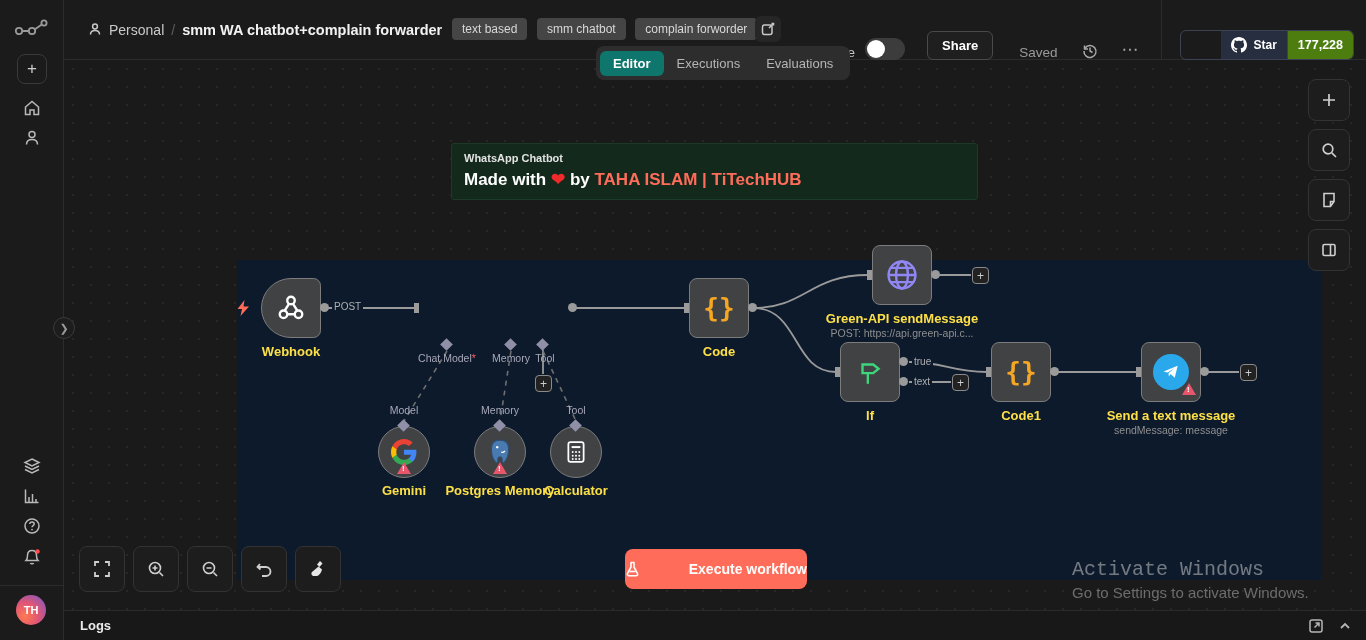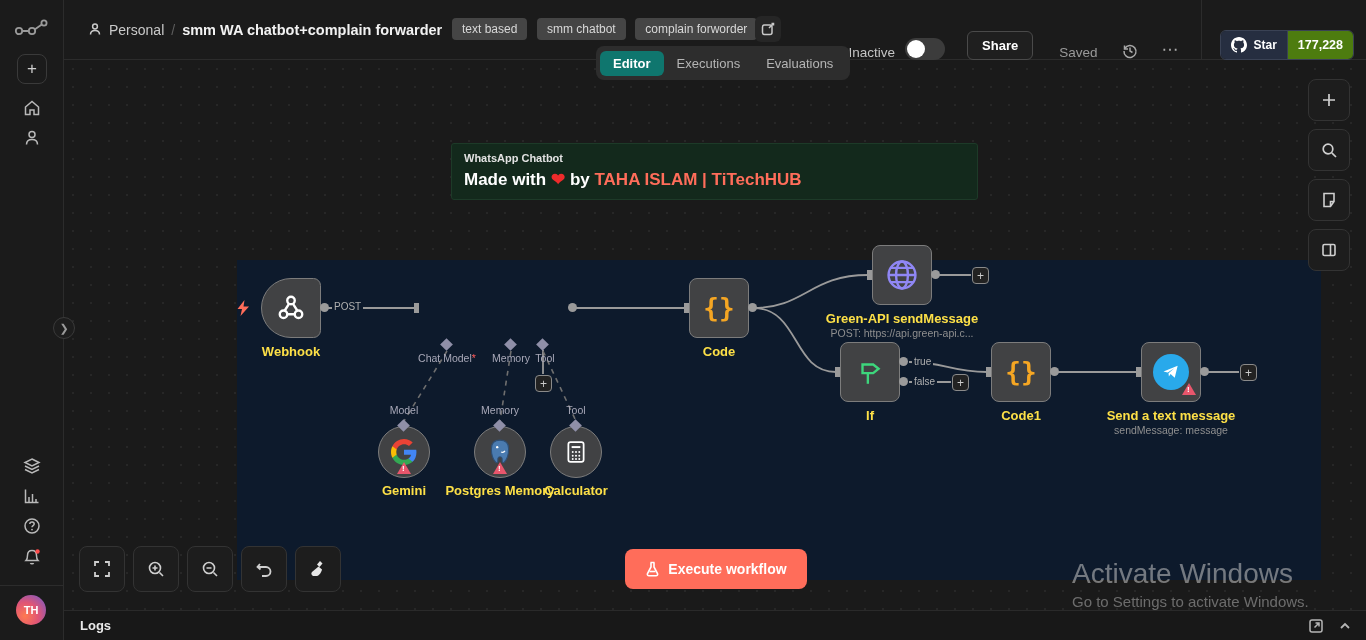--- a/index.html
+++ b/index.html
@@ -36,21 +36,21 @@
   .hdr-right { position:absolute; right:0; top:0; height:60px; display:flex; align-items:flex-end; }
   .status-label { color:#c4c4c4; font-size:13.5px; margin-right:10px; }
   .toggle { width:40px; height:22px; border-radius:11px; background:#3c3c3c; position:relative; margin-right:22px; }
   .toggle .knob { position:absolute; left:2px; top:2px; width:18px; height:18px; border-radius:50%; background:#fff; }
   .share-btn { border:1px solid #4a4a4a; border-radius:6px; padding:6px 14px; color:#fff;
     font-weight:bold; font-size:13px; margin-right:26px; background:#1f1f1f; }
   .saved { color:#9a9a9a; font-size:13.5px; margin-right:24px; }
   .hdr-ico { color:#a9a9a9; width:18px; height:18px; margin-right:22px; }
   .dots { color:#a9a9a9; font-size:17px; letter-spacing:1px; margin-right:22px; }
   .hdr-sep { width:1px; height:60px; background:#2c2c2c; margin-right:18px; }
-  .gh { display:flex; height:30px; border:1px solid #3a4254; border-radius:6px; overflow:hidden; margin-right:12px; }
+  .gh { display:flex; height:30px; border:1px solid #3a4254; border-radius:6px; overflow:hidden; margin-right:12px;padding-left:40px; }
   .gh-star { background:#262e40; display:flex; align-items:center; gap:6px; padding:0 10px;
     color:#fff; font-size:12px; font-weight:bold; }
   .gh-count { background:#4d7c0f; border-left:1px solid #3a4254; display:flex; align-items:center;
     padding:0 10px; color:#fff; font-size:12.5px; font-weight:bold; }
   
   .tabs { position:absolute; left:596px; top:46px; height:34px; background:#2d2d2d; border-radius:8px;
     display:flex; align-items:center; padding:0 4px; z-index:25; }
   .tab { padding:5px 13px; font-size:13px; color:#b5b5b5; border-radius:6px; }
   .tab.active { background:#0f766e; color:#fff; font-weight:bold; }
   
@@ -91,28 +91,28 @@
   .warn:after { content:"!"; position:absolute; left:-2px; top:2px; font-size:8px; font-weight:bold; color:#fff; }
   .bolt { position:absolute; z-index:4; color:#ff6d5a; }
   .tg-circle { width:36px; height:36px; border-radius:50%; background:#29a9eb; display:flex;
     align-items:center; justify-content:center; }
   
   .cv-btn { position:absolute; width:46px; height:46px; background:#1d1d1d; border:1px solid #333;
     border-radius:8px; display:flex; align-items:center; justify-content:center; color:#cfcfcf; z-index:10; }
   .cv-btn-sm { position:absolute; width:42px; height:42px; background:#1d1d1d; border:1px solid #333;
     border-radius:8px; display:flex; align-items:center; justify-content:center; color:#cfcfcf; z-index:10; }
   .exec-btn { position:absolute; left:625px; top:549px; width:182px; height:40px; background:#ff6d5a;
-    border-radius:8px; display:flex; align-items:center; justify-content:center; gap:8px;
+    border-radius:8px; display:flex; align-items:center; justify-content:space-between; gap:8px;
     color:#fff; font-size:14px; font-weight:bold; z-index:10; }
   .expand-chevron { position:absolute; left:53px; top:317px; width:22px; height:22px; border-radius:50%;
     background:#1d1d1d; border:1px solid #3a3a3a; color:#9a9a9a; display:flex; align-items:center;
     justify-content:center; font-size:11px; z-index:31; }
   
   .watermark { position:absolute; left:1072px; top:558px; z-index:9; color:rgba(200,200,200,0.55); }
-  .watermark .l1 { font-size:28px; font-weight:300; }
+  .watermark .l1 { font-size:20px; font-weight:300;font-family:Liberation Mono, monospace; }
   .watermark .l2 { font-size:15px; margin-top:3px; color:rgba(190,190,190,0.5); }
   
   .logsbar { position:absolute; left:64px; top:610px; width:1302px; height:30px; background:#181818;
     border-top:1px solid #2a2a2a; z-index:15; display:flex; align-items:center; }
   .logs-title { margin-left:16px; font-size:13px; font-weight:bold; color:#eaeaea; }
   .logs-icons { margin-left:auto; margin-right:14px; display:flex; align-items:center; gap:14px; color:#b5b5b5; }
   svg { display:block; }
 </style>
 </head>
 <body>
@@ -201,21 +201,21 @@
   <div class="port-in" style="left:835px;top:367px"></div>
   <div class="node" style="left:840px;top:342px">
     <svg width="30" height="30" viewBox="0 0 28 28" fill="none" stroke="#3dd67c" stroke-width="2.2">
       <path d="M7 7 H17 L22 11 L17 15 H7 Z"></path>
       <path d="M12 15 L12 25"></path>
     </svg>
   </div>
   <div class="port-dot" style="left:899px;top:357px"></div>
   <div class="port-dot" style="left:899px;top:377px"></div>
   <div class="wire-label" style="left:912px;top:356px">true</div>
-  <div class="wire-label" style="left:912px;top:376px">false</div>
+  <div class="wire-label" style="left:912px;top:376px">text</div>
   <div class="plus-sq" style="left:952px;top:374px">+</div>
   <div class="node-name" style="left:870px;top:408px">If</div>
 
   <div class="port-in" style="left:986px;top:367px"></div>
   <div class="node" style="left:991px;top:342px">
     <span class="braces">{}</span>
   </div>
   <div class="port-dot" style="left:1050px;top:367px"></div>
   <div class="node-name" style="left:1021px;top:408px">Code1</div>
 

